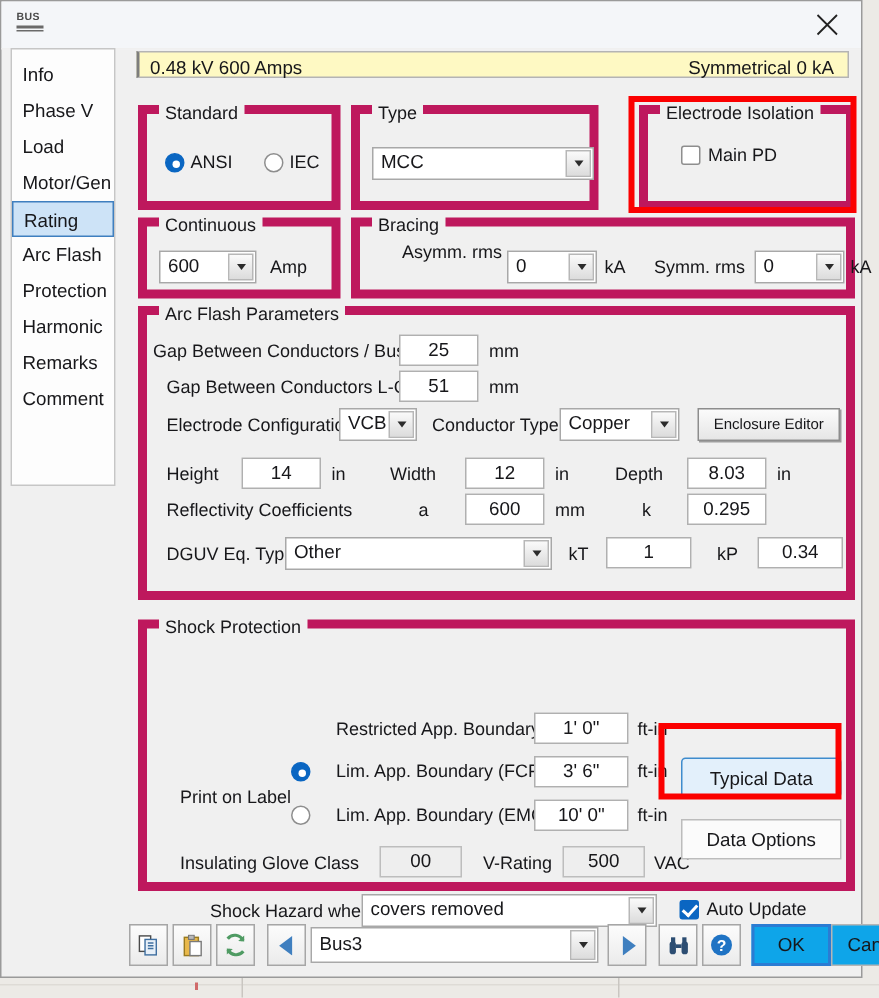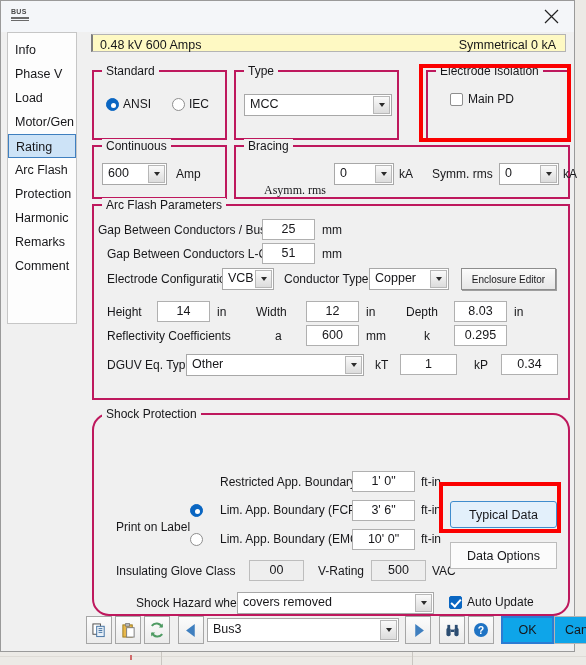--- a/index.html
+++ b/index.html
@@ -48,21 +48,21 @@
   
   #hdrstrip{
     position:absolute;left:5px;top:2px;right:2px;height:18px;
     background:#fef9c3;border:1px solid #b4b4b4;border-left:2px solid #7d7d7d;
     box-sizing:border-box;
   }
   #hdrstrip .lt{position:absolute;left:7px;top:3px;font-size:12.5px;}
   #hdrstrip .rt{position:absolute;right:9px;top:3px;font-size:12.5px;}
 
   
-  .gb{position:absolute;border:2px solid #be185d;box-sizing:border-box;}
+  .gb{position:absolute;border:6px solid #be185d;box-sizing:border-box;}
   .gb > .lg{position:absolute;top:-8px;left:8px;background:#f0f0f0;padding:0 4px;font-size:12px;color:#17171a;white-space:nowrap;}
 
   
   .lbl{position:absolute;font-size:12px;color:#17171a;white-space:nowrap;}
   .tb{
     position:absolute;background:#fff;border:1px solid #b0b0b0;box-sizing:border-box;
     font-size:12.5px;color:#17171a;text-align:center;line-height:19px;height:21px;
   }
   .tb.ro{background:#eeeeee;border-color:#bdbdbd;}
   .cb{
@@ -191,21 +191,21 @@
           <span class="val">600</span>
           <span class="arw">
               <i></i>
             </span>
         </div>
         <div class="lbl" style="left:82px;top:20px;">Amp</div>
       </div>
 
       <div class="gb" style="left:148px;top:113px;width:336px;height:54px;">
         <div class="lg">Bracing</div>
-        <div class="lbl" style="left:28px;top:36px;font-family:Liberation Serif, serif;">Asymm. rms</div>
+        <div class="lbl" style="left:28px;top:10px;">Asymm. rms</div>
         <div class="cb" style="left:98px;top:16px;width:60px;">
           <span class="val">0</span>
           <span class="arw">
               <i></i>
             </span>
         </div>
         <div class="lbl" style="left:163px;top:20px;">kA</div>
         <div class="lbl" style="left:196px;top:20px;">Symm. rms</div>
         <div class="cb" style="left:263px;top:16px;width:60px;">
           <span class="val">0</span>
@@ -266,21 +266,21 @@
           <span class="arw">
               <i></i>
             </span>
         </div>
         <div class="lbl" style="left:281px;top:152px;">kT</div>
         <div class="tb" style="left:306px;top:148px;width:57px;">1</div>
         <div class="lbl" style="left:380px;top:152px;">kP</div>
         <div class="tb" style="left:407px;top:148px;width:57px;">0.34</div>
       </div>
 
-      <div class="gb" style="left:6px;top:381px;width:478px;height:203px;border-radius:17px;">
+      <div class="gb" style="left:6px;top:381px;width:478px;height:181px;">
         <div class="lg">Shock Protection</div>
 
         <div class="lbl" style="left:126px;top:60px;">Restricted App. Boundary</div>
         <div class="tb" style="left:258px;top:56px;width:63px;">1' 0"</div>
         <div class="lbl" style="left:327px;top:60px;">ft-in</div>
 
         <div class="lbl" style="left:22px;top:105px;">Print on Label</div>
         <div class="radio on" style="left:96px;top:89px;"></div>
         <div class="lbl" style="left:126px;top:88px;">Lim. App. Boundary (FCP)</div>
         <div class="tb" style="left:258px;top:85px;width:63px;">3' 6"</div>

